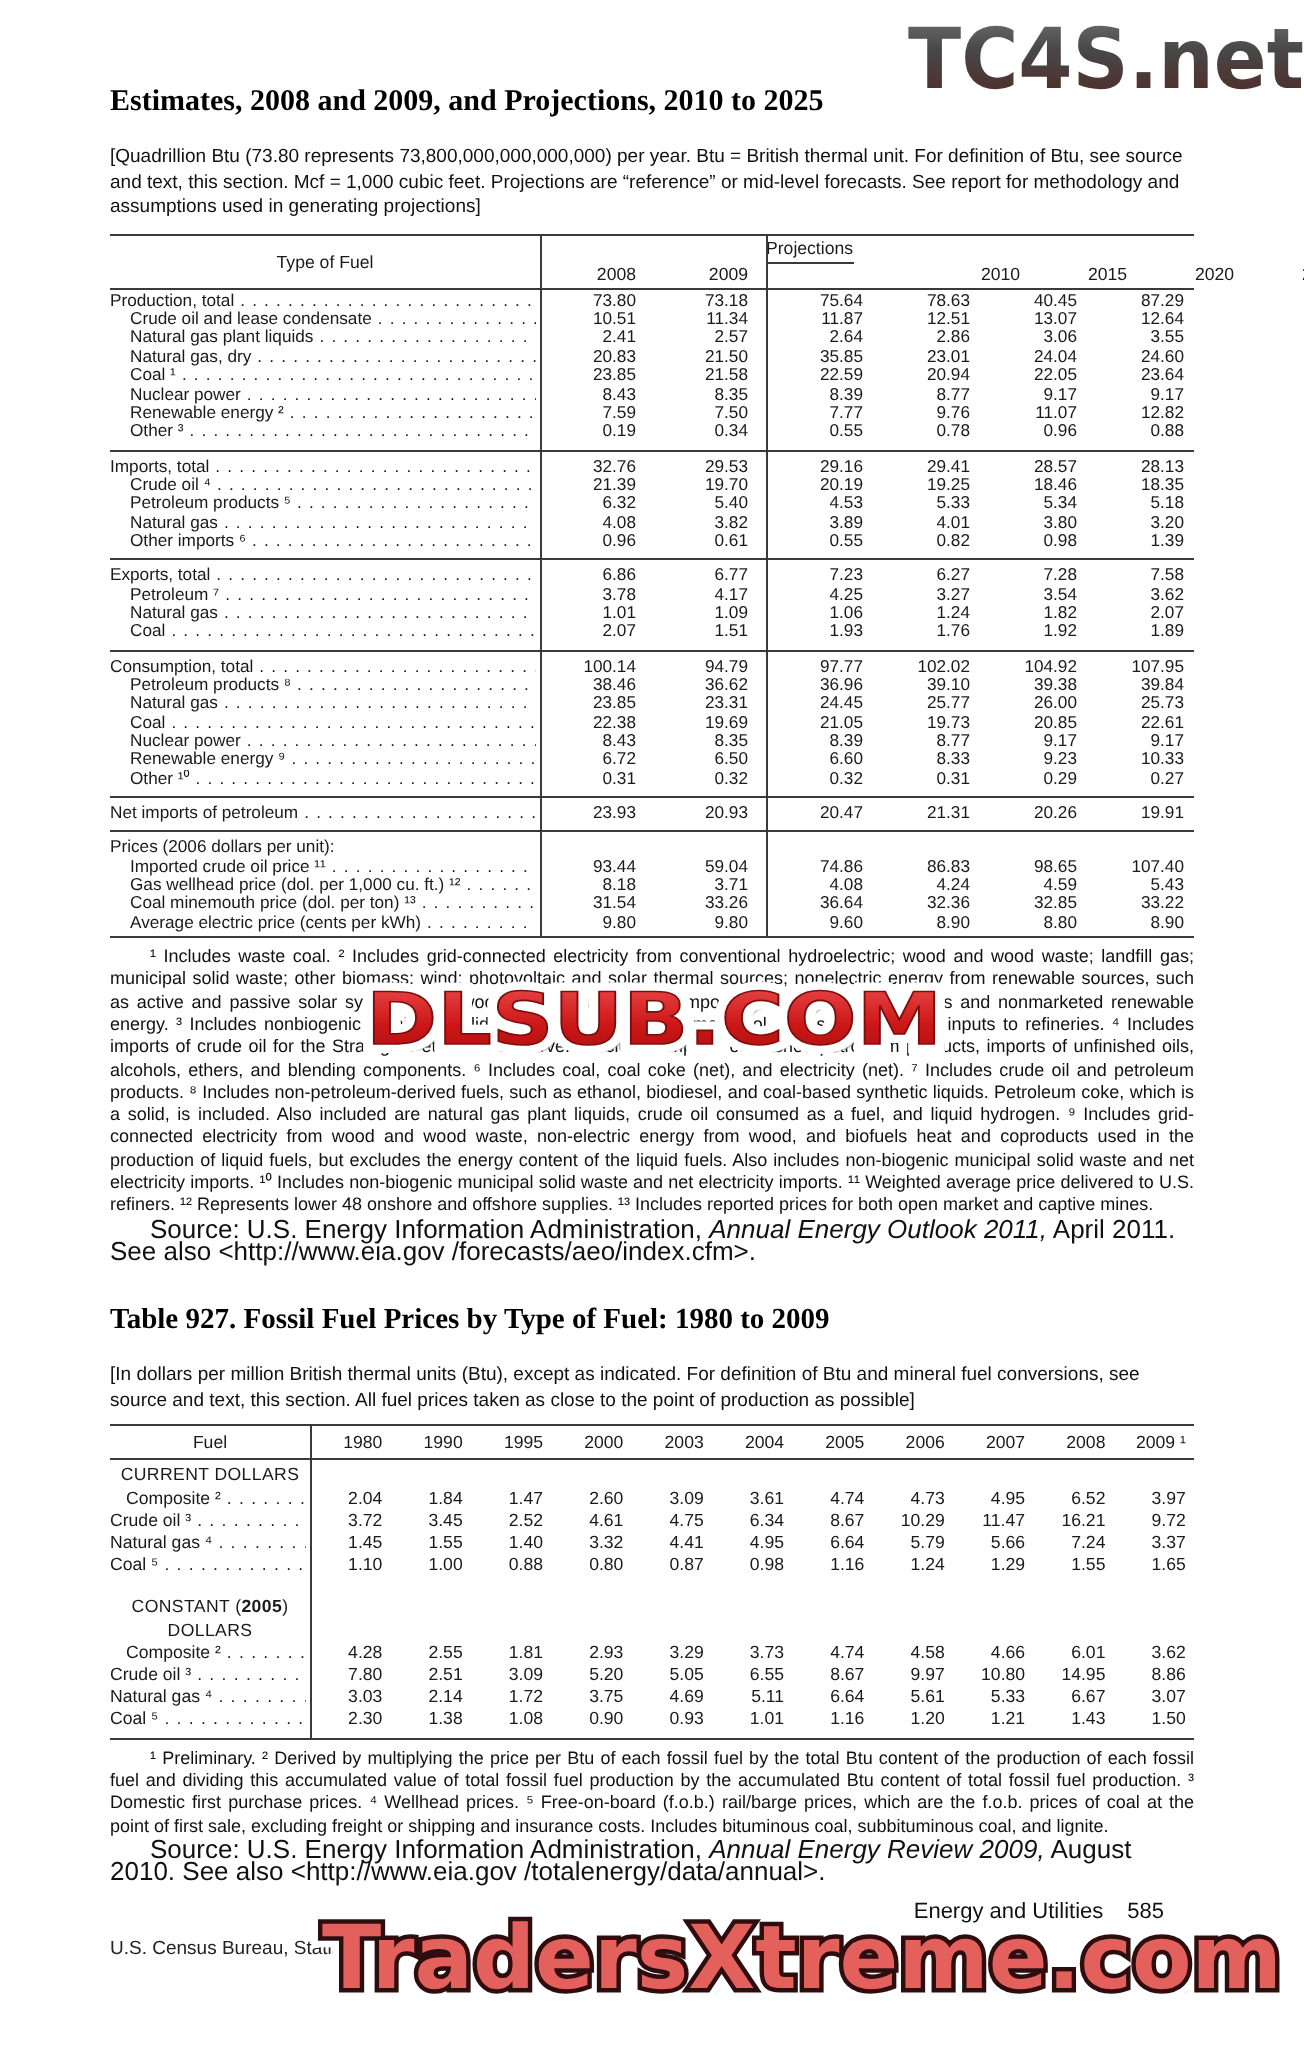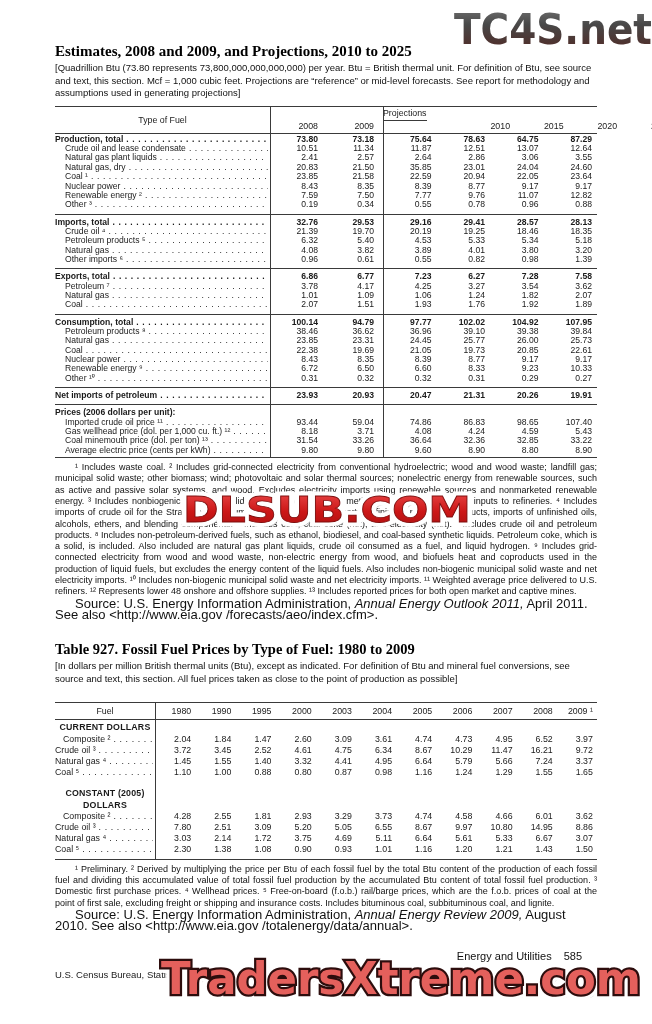--- a/index.html
+++ b/index.html
@@ -4,63 +4,63 @@
 <style>
   html,body{margin:0;padding:0;}
   body{width:652px;height:1024px;background:#fff;position:relative;overflow:hidden;
        font-family:"Liberation Sans",sans-serif;color:#1a1a1a;}
   .page{position:absolute;inset:0;padding:0 55px;box-sizing:border-box;}
 
   
   .tbl-title{font-family:"Liberation Serif",serif;font-weight:bold;font-size:15px;line-height:19px;color:#000;}
   .t926-title{margin-top:42px;}
   .t927-title{margin-top:20px;font-size:14.5px;}
-  .tbl-note{font-size:9.5px;line-height:12.6px;margin-top:1px;color:#111;}
+  .tbl-note{font-size:9.5px;line-height:12.6px;margin-top:12px;color:#111;}
 
   
   .t926wrap{position:relative;margin-top:6px;border-bottom:1px solid #3a3a3a;}
   .vrule{position:absolute;top:0;bottom:0;width:1px;background:#3a3a3a;}
   .t926 .r1{left:215px;} .t926 .r2{left:328px;}
   .t-head926{display:flex;border-top:1.5px solid #3a3a3a;border-bottom:1px solid #3a3a3a;height:26px;font-size:8.8px;}
   .hlabel{width:215px;display:flex;align-items:center;justify-content:center;}
   .hyear{display:flex;align-items:flex-end;justify-content:flex-end;box-sizing:border-box;padding:0 8px 2px 0;}
   .hy08{width:56px;} .hy09{width:57px;padding-right:9px;}
   .hproj{width:214px;display:flex;flex-direction:row;}
   .projlabel{height:13px;line-height:13px;text-align:center;border-bottom:1px solid #3a3a3a;}
   .projyears{display:flex;flex:1;margin-left:35px;}
   .projyears .v{display:flex;align-items:flex-end;justify-content:flex-end;padding:0 5px 2px 0;box-sizing:border-box;width:53.5px;}
 
   .tbody926{font-size:8.6px;line-height:9.35px;}
   .t-sec{padding:1px 0 2px 0;}
   .t-sec.sep{border-top:1px solid #3a3a3a;margin-top:2px;padding-top:3px;}
   .trow{display:flex;}
-  .trow.bold{font-weight:bold;}
+  .trow.bold{font-weight:normal;}
   .cl{width:215px;display:flex;align-items:baseline;box-sizing:border-box;overflow:hidden;}
   .lbl{white-space:nowrap;}
   .leader{flex:1;overflow:hidden;white-space:nowrap;padding-left:3px;margin-right:2px;letter-spacing:0.6px;}
   .v{text-align:right;box-sizing:border-box;}
   .t926 .v0{width:56px;padding-right:8px;}
   .t926 .v1{width:57px;padding-right:9px;}
   .t926 .v2,.t926 .v3,.t926 .v4,.t926 .v5{width:53.5px;padding-right:5px;}
 
   
   .footnotes{font-size:9px;line-height:11.3px;margin-top:4px;text-align:justify;text-indent:20px;color:#111;}
   .sourceline{font-size:13px;line-height:11.3px;text-indent:20px;text-align:left;color:#111;}
   .sourceline .it{font-style:italic;}
 
   
-  .t927wrap{position:relative;margin-top:17px;border-bottom:1px solid #3a3a3a;}
+  .t927wrap{position:relative;margin-top:5px;border-bottom:1px solid #3a3a3a;}
   .t927 .r1{left:100px;}
   .t-head927{display:flex;border-top:1.5px solid #3a3a3a;border-bottom:1px solid #3a3a3a;height:16px;font-size:8.8px;align-items:center;}
   .hfuel{width:100px;text-align:center;}
   .tbody927{font-size:8.8px;line-height:11.2px;padding:2px 0 3px 0;}
   .t927 .cl{width:100px;}
   .t927 .v,.t927 .hv{width:40.18px;padding-right:4px;text-align:right;box-sizing:border-box;}
   .t927 .hv{display:flex;align-items:center;justify-content:flex-end;height:16px;}
-  .heading{width:100px;text-align:center;letter-spacing:0.2px;font-weight:bold;}
+  .heading{width:100px;text-align:center;letter-spacing:0.2px;}
   .sec927gap{margin-top:10px;}
 
   
   .footer-right{position:absolute;top:950px;right:70px;font-size:11px;color:#111;}
   .footer-right .pg{margin-left:12px;}
   .footer-left{position:absolute;top:969px;left:55px;font-size:9.5px;color:#222;}
 
   
   .wm{position:absolute;pointer-events:none;}
   .wm-top{top:0;right:-2px;width:202px;height:58px;}
@@ -98,21 +98,21 @@
         <div class="t-sec">
           <div class="trow bold">
             <div class="cl">
               <span class="lbl">Production, total</span>
               <span class="leader">. . . . . . . . . . . . . . . . . . . . . . . . . . . . . . . . . . . . . . . . . . . . . . . . . . . . . . . . . . . . . . . . . . . . . . . . . . . . . . . . </span>
             </div>
             <div class="v v0">73.80</div>
             <div class="v v1">73.18</div>
             <div class="v v2">75.64</div>
             <div class="v v3">78.63</div>
-            <div class="v v4">64.75</div>
+            <div class="v v4">40.45</div>
             <div class="v v5">87.29</div>
           </div>
           <div class="trow">
             <div class="cl" style="padding-left: 10px;">
               <span class="lbl">Crude oil and lease condensate</span>
               <span class="leader">. . . . . . . . . . . . . . . . . . . . . . . . . . . . . . . . . . . . . . . . . . . . . . . . . . . . . . . . . . . . . . . . . . . . . . . . . . . . . . . . </span>
             </div>
             <div class="v v0">10.51</div>
             <div class="v v1">11.34</div>
             <div class="v v2">11.87</div>

